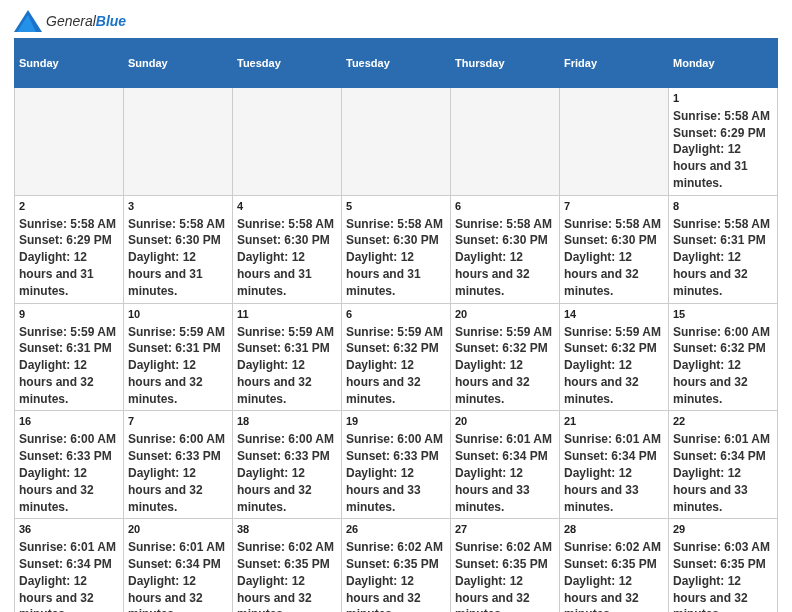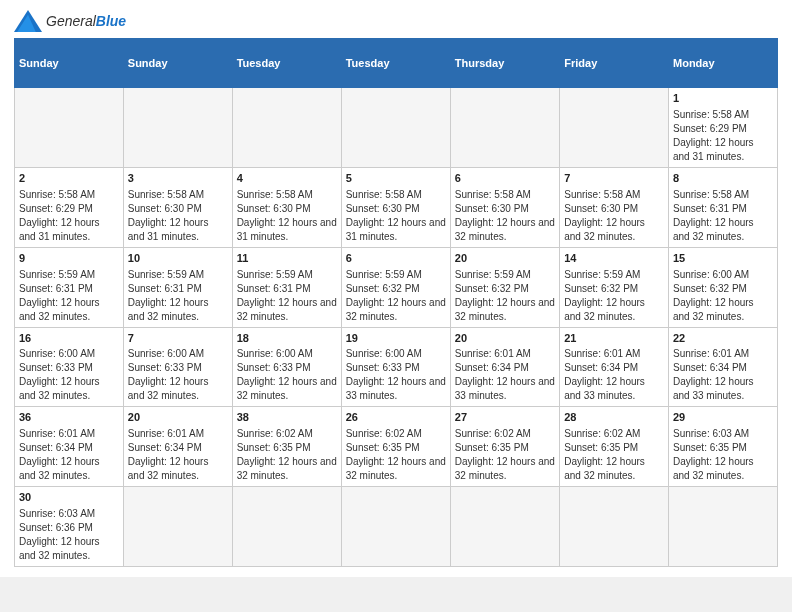--- a/index.html
+++ b/index.html
@@ -76,22 +76,23 @@
     }
     .day-number {
       font-size: 11px;
       font-weight: bold;
       color: #222;
       display: block;
       margin-bottom: 2px;
     }
     .day-info {
       color: #333;
-      font-size: 10px;
+      font-size: 12px;
       line-height: 1.4;
+      font-weight: bold;
     }
   </style>
 </head>
 <body>
 
 <div class="page">
   <div class="header">
     <div class="logo">
       <svg class="logo-blue-shape" viewBox="0 0 36 28" xmlns="http://www.w3.org/2000/svg">
         <polygon points="0,28 18,0 36,28" fill="#1a73c8"></polygon>

